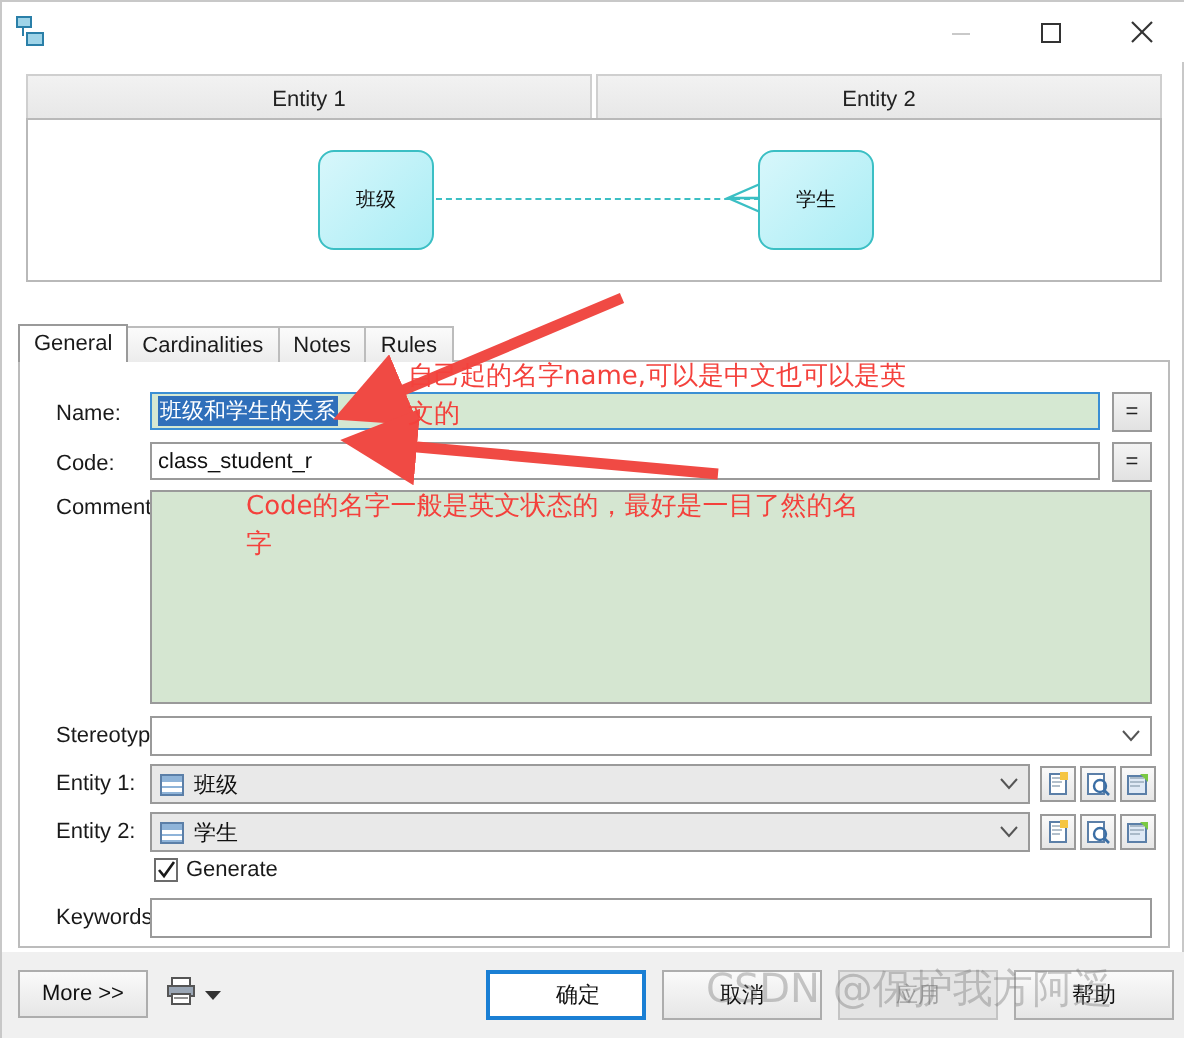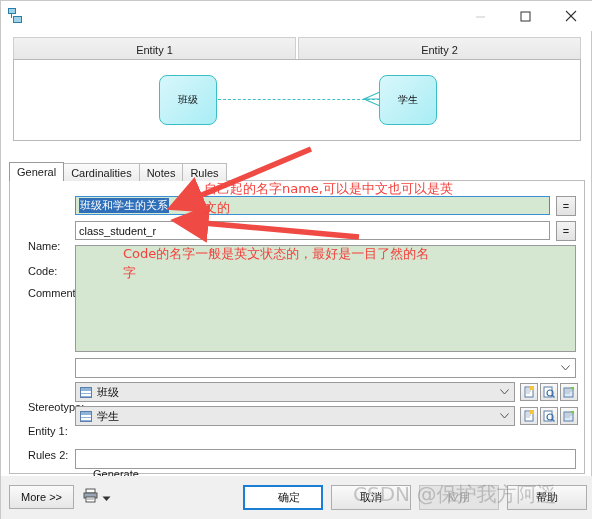--- a/index.html
+++ b/index.html
@@ -119,21 +119,20 @@
     position: absolute; left: 8px; top: 179px;
     width: 576px; height: 294px;
     background: #ffffff;
     border: 1px solid #bcbcbc;
   }
 
   .row { position: absolute; display: flex; align-items: center; }
   .lbl {
     font-size: 11px; color: #1a1a1a;
     text-align: left;
-    margin-top: 39px;
   }
 
   
   .tinput {
     border: 1px solid #9a9a9a;
     background: #ffffff;
     height: 19px;
     font-size: 11px;
     padding: 0 3px;
     display: flex; align-items: center;
@@ -346,21 +345,21 @@
         </svg>
     </div>
     <div class="iconbtn" style="position:absolute; left:548px; top:202px;">
       <svg width="12" height="12" viewBox="0 0 12 12">
           <rect x="1" y="2" width="9" height="9" fill="#dfe9f5" stroke="#5b7fa8"></rect>
           <path d="M2 3h7M2 5h7M2 7h5" stroke="#9ab" stroke-width="0.8"></path>
           <path d="M7 1 L11 1 L11 5 Z" fill="#7ac943"></path>
         </svg>
     </div>
 
-    <div class="lbl" style="position:absolute; left:18px; top:229px;">Rules 2:</div>
+    <div class="lbl" style="position:absolute; left:18px; top:229px;">Entity 2:</div>
     <div class="combo gray" style="position:absolute; left:65px; top:225px; width:440px;">
       <span class="tbl-icon"></span>
       <span>学生</span>
       <span class="chev">
         <svg width="9" height="6" viewBox="0 0 9 6">
             <path d="M0.5 0.5 L4.5 5 L8.5 0.5" fill="none" stroke="#555" stroke-width="1"></path>
           </svg>
       </span>
     </div>
     <div class="iconbtn" style="position:absolute; left:508px; top:226px;">

